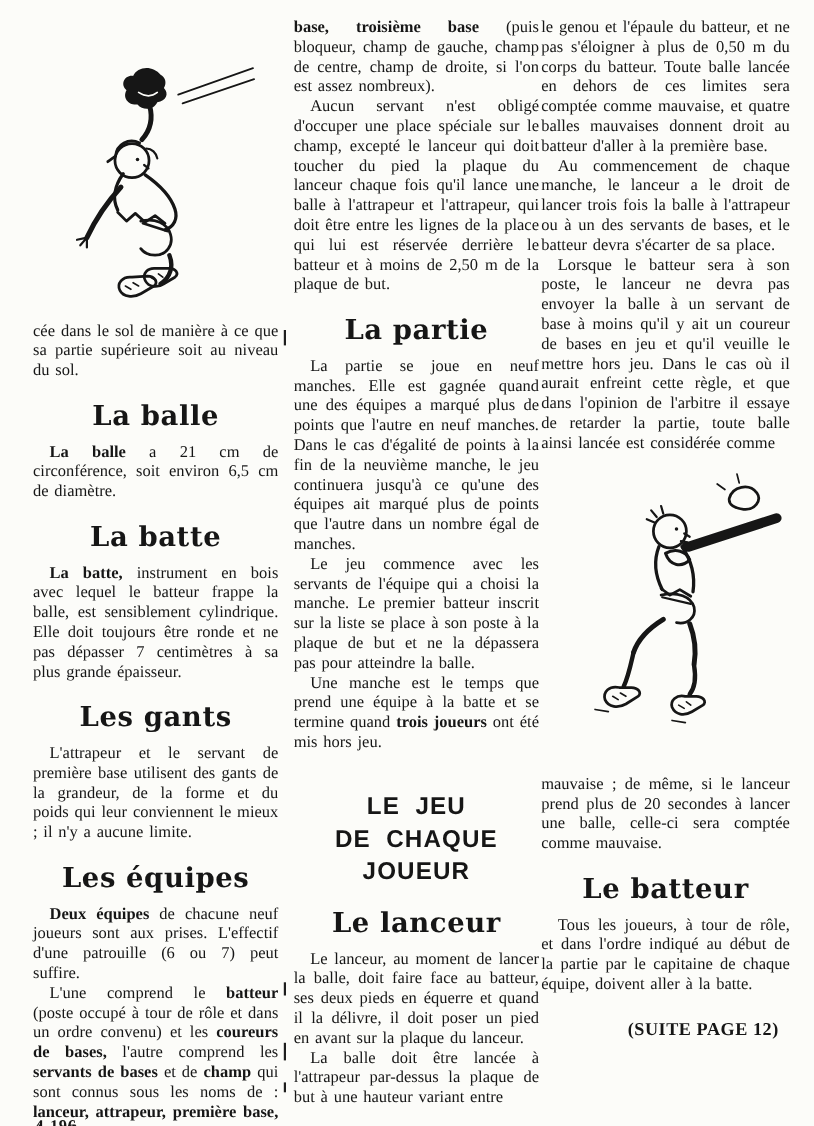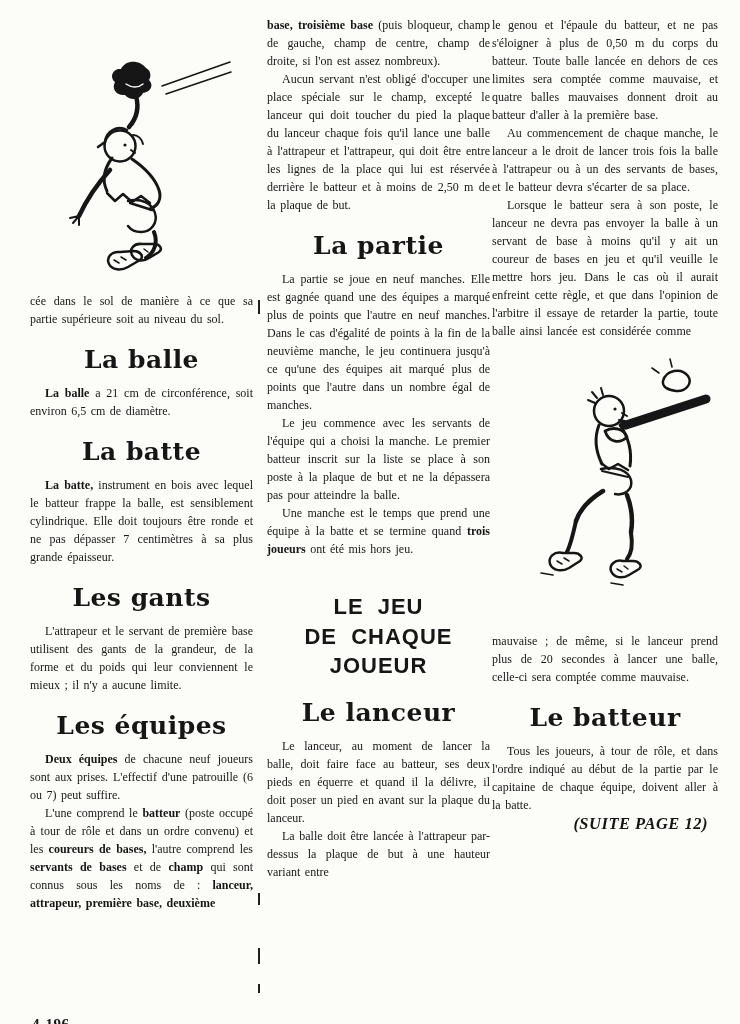--- a/index.html
+++ b/index.html
@@ -6,21 +6,21 @@
   .page{
     position:relative;width:740px;height:1024px;margin:0 auto;
     background:#fcfcf9;color:#161616;overflow:hidden;
     font-family:"Liberation Serif", serif;
   }
   .col{position:absolute;top:0;}
   .col-left{left:30px;width:223px;}
   .col-mid{left:267px;width:223px;top:16px;}
   .col-right{left:492px;width:226px;top:16px;}
 
-  p{margin:0;font-size:12px;line-height:18px;text-align:justify;word-spacing:1.5px;}
+  p{margin:0;font-size:15px;line-height:18px;text-align:justify;word-spacing:1.5px;}
   p.ind{text-indent:15px;}
   .bd{font-weight:bold;}
 
   h3.section{
     font-family:"DejaVu Serif", serif;font-weight:700;font-size:25px;
     text-align:center;margin:17px 0 10px;letter-spacing:0.5px;
   }
   h2.big{
     font-family:Liberation Sans, sans-serif;font-weight:700;font-size:22px;
     text-align:center;margin:34px 0 8px;line-height:1.35;
@@ -29,22 +29,22 @@
   .illus-left{position:relative;height:292px;}
   .illus-left svg{position:absolute;left:28px;top:46px;}
   .illus-right{position:relative;height:282px;margin-top:10px;}
   .illus-right svg{position:absolute;left:30px;top:6px;}
 
   .footer-id{
     position:absolute;left:32px;top:1016px;font-weight:bold;font-size:15px;
     letter-spacing:0.5px;font-family:"Liberation Serif", serif;
   }
   .note{
-    font-family:"Liberation Serif", serif;font-style:italic;font-weight:bold;
-    font-size:16.5px;text-align:right;padding-right:10px;
+    font-family:"Liberation Serif", serif;font-weight:bold;
+    font-size:16.5px;text-align:right;margin-top:22px;padding-right:10px;
     letter-spacing:0.5px;
   }
   .frag{position:absolute;width:2px;background:#1e1e1e;left:258px;}
   .f1{top:300px;height:14px;}
   .f2{top:893px;height:12px;}
   .f3{top:948px;height:16px;}
   .f4{top:984px;height:9px;}
 </style>
 </head>
 <body>

